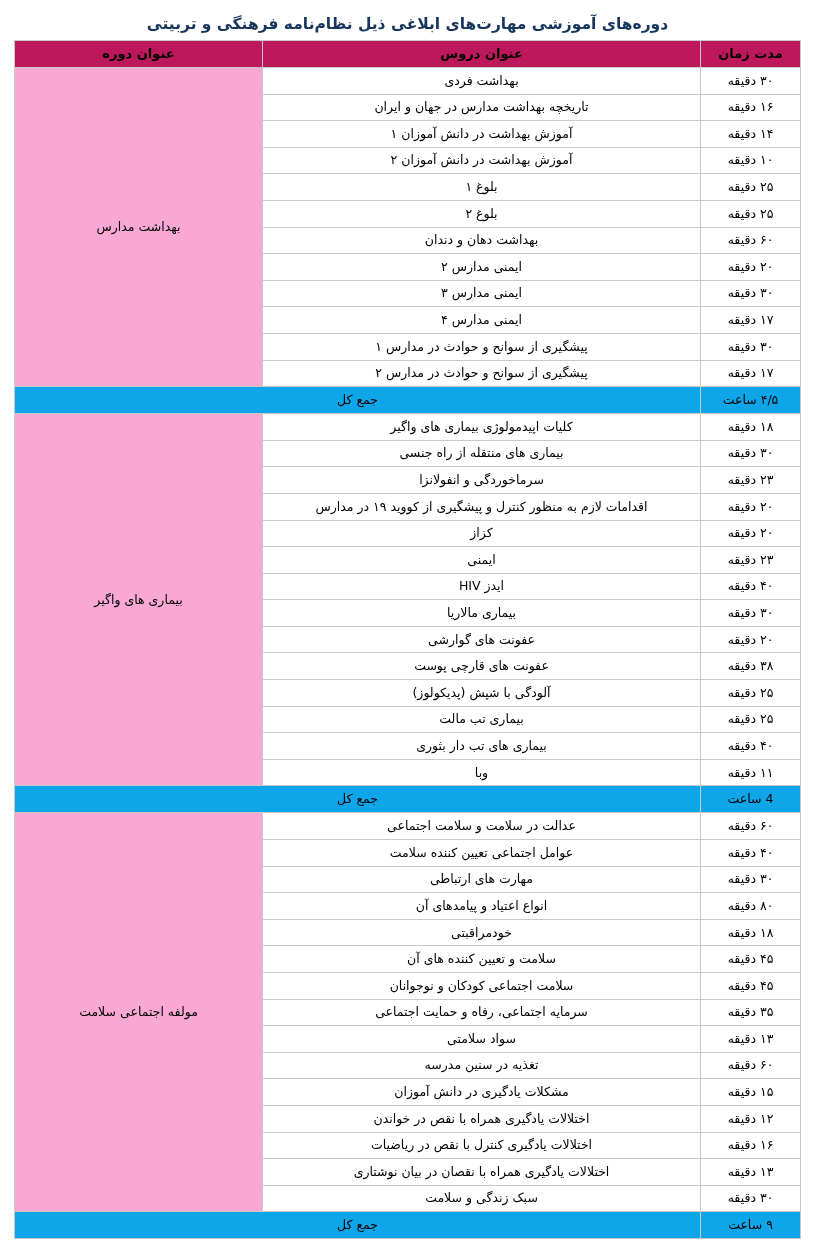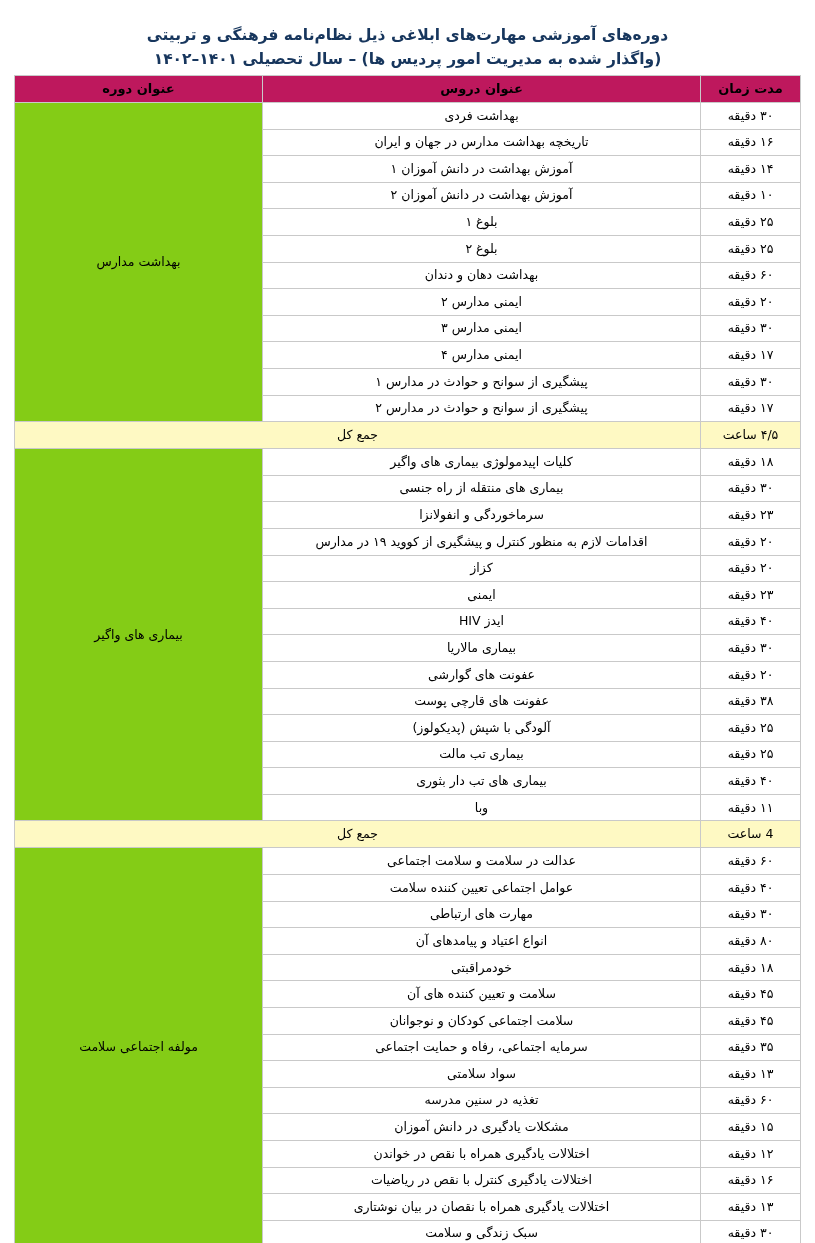--- a/index.html
+++ b/index.html
@@ -16,21 +16,21 @@
     width: 815px;
     box-sizing: border-box;
     padding: 8px 14px 10px 14px;
   }
   .doc-title {
     text-align: center;
     font-weight: bold;
     color: #17365D;
     font-size: 15.5px;
     line-height: 1.55;
-    margin: 15px 0 4px 0;
+    margin: 4px 0 4px 0;
   }
   .doc-title .line2 {
     display: block;
   }
   table.courses {
     width: 786px;
     border-collapse: collapse;
     table-layout: fixed;
     margin: 3px auto 0 auto;
   }
@@ -52,39 +52,38 @@
     font-weight: bold;
     color: #000000;
     font-size: 13px;
     height: 22px;
   }
   td.duration { font-size: 12.5px; height: 21.6px; }
   td.lesson   { font-size: 12.5px; margin-left: 25px; }
   td.group {
     font-size: 15px;
     font-weight: normal;
-    background: #84cc16;
+    background: #f9a8d4;
   }
   tr.total td {
-    background: #fef9c3;
+    background: #0ea5e9;
     font-size: 12.5px;
     height: 22px;
     text-align: center;
   }
   tr.total td.total-label { font-weight: normal; }
   tr.total td.total-value { font-weight: normal; margin-left: 40px; }
 </style>
 </head>
 <body>
 
 <div class="page">
 
   <div class="doc-title">
     <span>دوره‌های آموزشی مهارت‌های ابلاغی ذیل نظام‌نامه فرهنگی و تربیتی</span>
-    <span class="line2">(واگذار شده به مدیریت امور پردیس ها) – سال تحصیلی ۱۴۰۱–۱۴۰۲</span>
   </div>
 
   <table class="courses">
     <colgroup>
       <col class="c-duration">
       <col class="c-lesson">
       <col class="c-course">
     </colgroup>
     <thead>
       <tr>

